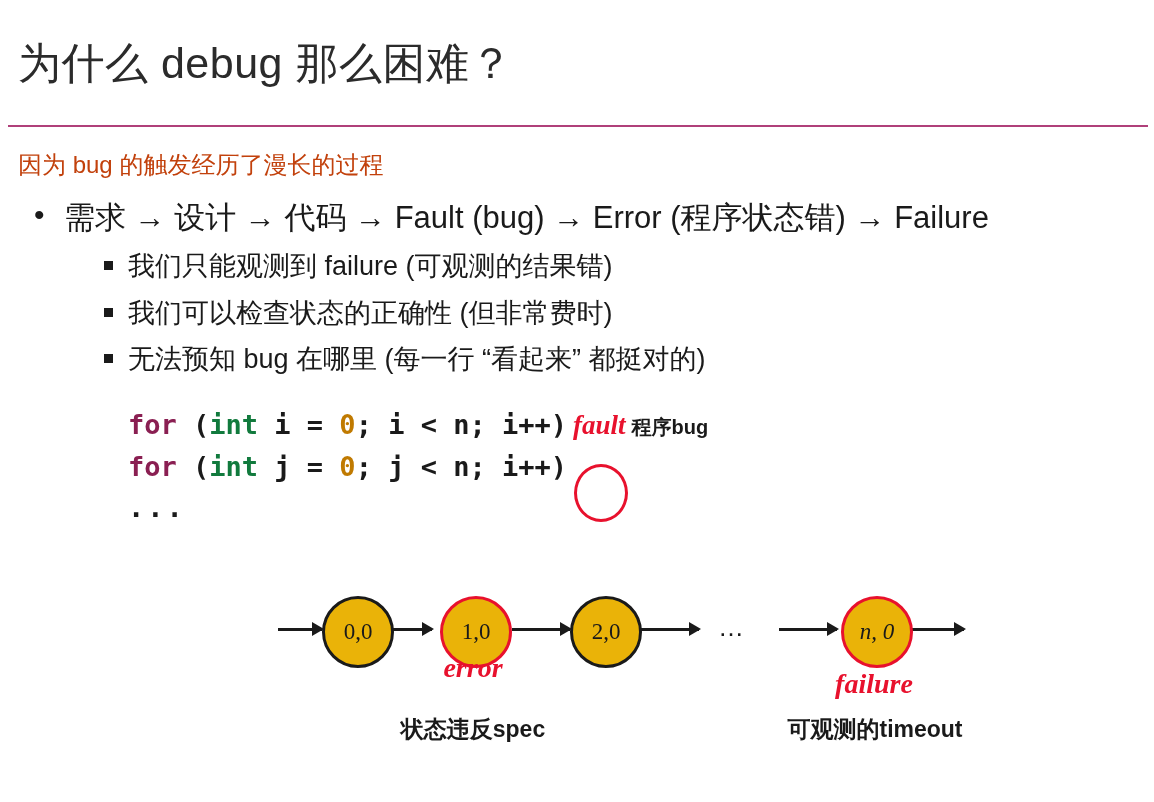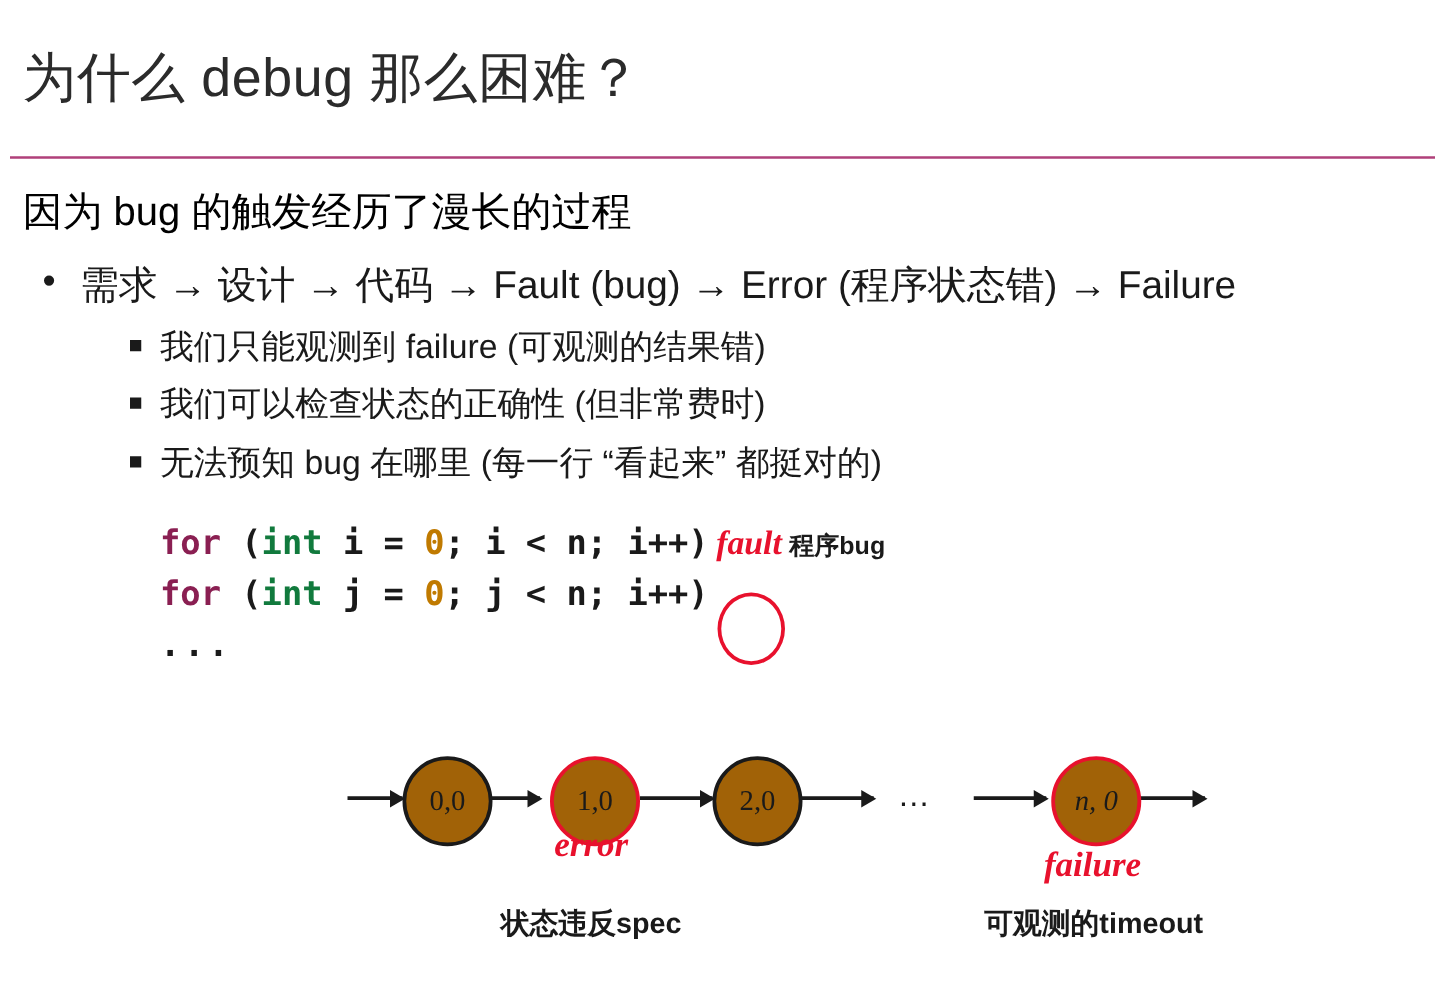--- a/index.html
+++ b/index.html
@@ -32,23 +32,23 @@
     line-height: 1.25;
   }
   .title-rule {
     border: none;
     border-top: 2px solid #b0407a;
     margin: 0 6px 0 8px;
   }
 
   
   .lead {
-    font-size: 32px;
+    font-size: 24px;
     padding: 22px 0 0 18px;
-    color: #000000;
+    color: #c2410c;
     line-height: 1.3;
   }
 
   ul.level1 {
     list-style: none;
     margin: 16px 0 0 0;
     padding: 0 0 0 30px;
   }
   ul.level1 > li {
     font-size: 31px;
@@ -140,21 +140,21 @@
     position: relative;
     margin-top: 30px;
     height: 190px;
   }
   .node {
     position: absolute;
     width: 66px;
     height: 66px;
     border-radius: 50%;
     border: 3px solid #1a1a1a;
-    background: #a16207;
+    background: #eab308;
     display: flex;
     align-items: center;
     justify-content: center;
     font-size: 23px;
     font-family: "Liberation Serif", serif;
     color: #1a1a1a;
   }
   .node.red { border-color: #e8112d; }
   .node.italic-label { font-style: italic; }
 

